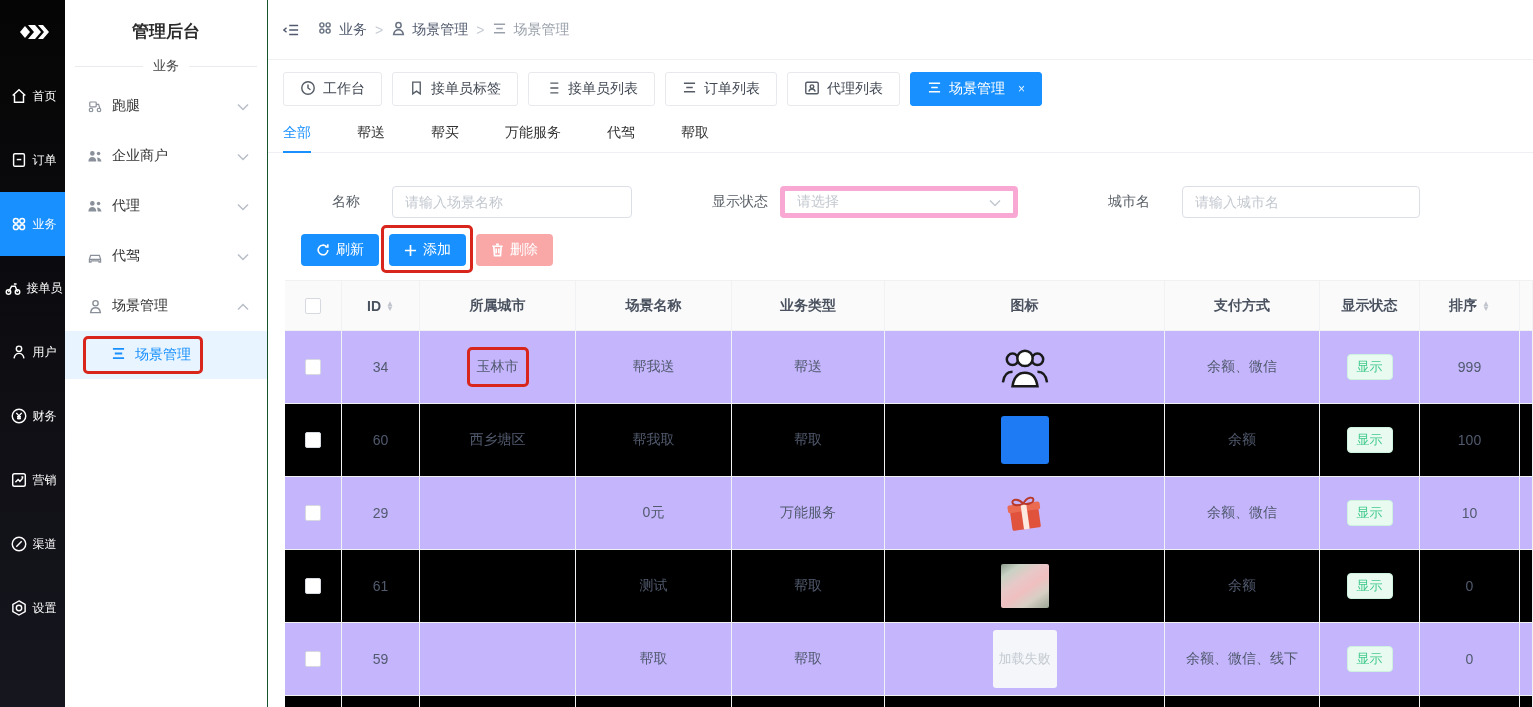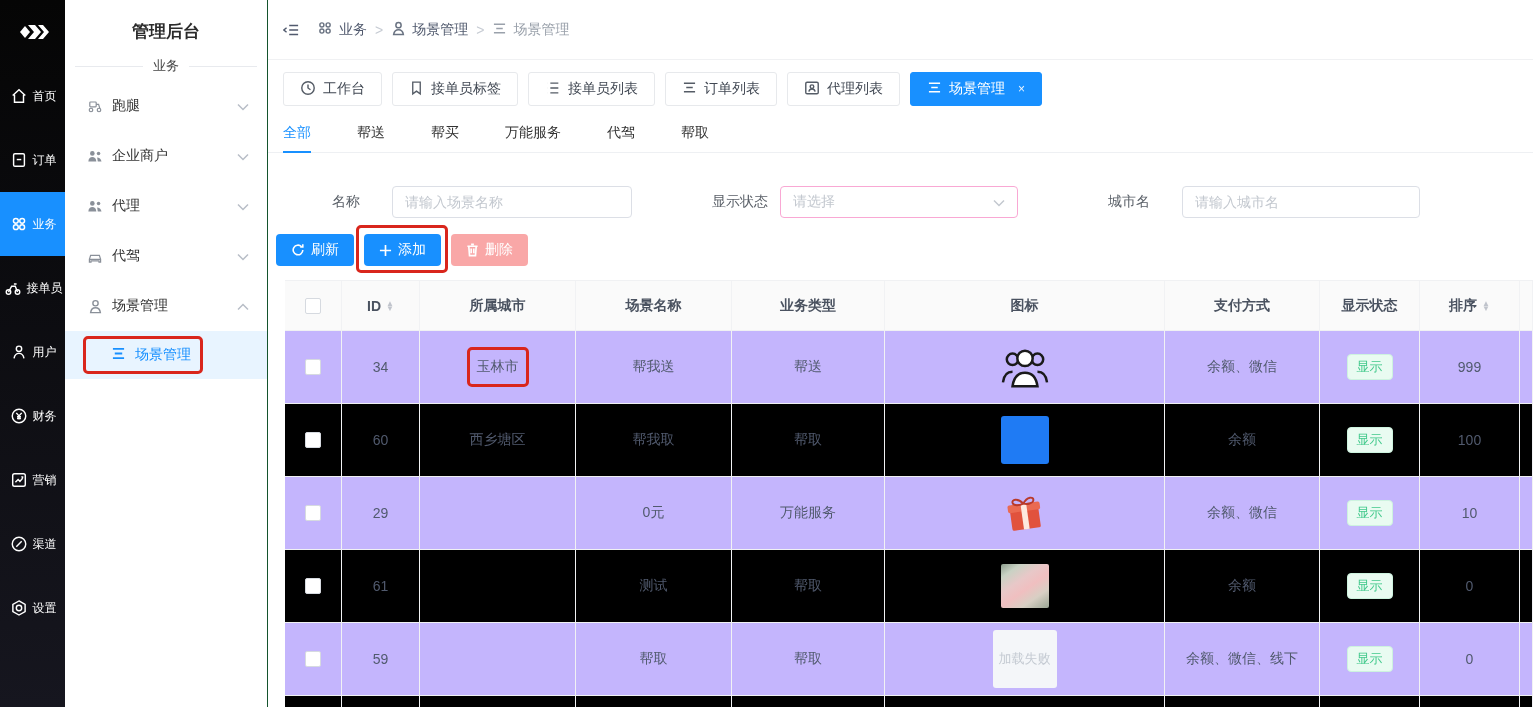--- a/index.html
+++ b/index.html
@@ -55,25 +55,25 @@
   .ftabs { display:flex; border-bottom:1px solid #eef0f3; padding-left:15px; }
   .ftab { padding:8px 0 10px; margin-right:46px; color:#333; cursor:pointer; position:relative; }
   .ftab.active { color:#1890ff; }
   .ftab.active::after { content:""; position:absolute; left:0; right:0; bottom:-1px; height:2px; background:#1890ff; }
 
   .filter-row { display:flex; align-items:center; margin:33px 0 0 64px; }
   .f-label { color:#5a6068; margin-right:12px; white-space:nowrap; }
   .f-input { width:240px; height:32px; border:1px solid #dcdfe6; border-radius:4px; padding:0 12px;
     font-size:14px; color:#333; outline:none; font-family:inherit;margin-left:20px; }
   .f-input::placeholder { color:#c3c8cf; }
-  .f-select { width:238px; height:32px; border:1px solid #f9a8d4; border-radius:4px; padding:0 12px;
+  .f-select { width:238px; height:32px; border:5px solid #f9a8d4; border-radius:4px; padding:0 12px;
     display:flex; align-items:center; color:#c3c8cf; position:relative; cursor:pointer; }
   .f-select .dchev { margin-left:auto; }
 
-  .btn-row { display:flex; align-items:center; margin:16px 0 0 8px; }
+  .btn-row { display:flex; align-items:center; margin:16px 0 0 33px; }
   .btn { height:32px; display:flex; align-items:center; gap:6px; padding:0 15px; border-radius:4px;
     color:#fff; border:none; font-size:14px; cursor:pointer; font-family:inherit; }
   .btn svg { stroke:#fff; fill:none; stroke-width:1.8; }
   .btn-blue { background:#1890ff; }
   .btn-del { background:#f9a7a7; cursor:not-allowed; }
   .add-wrap { position:relative; margin-left:10px; margin-right:10px; }
 
   
   .anno { position:absolute; border:3px solid #d9261c; border-radius:5px; pointer-events:none; }
 

